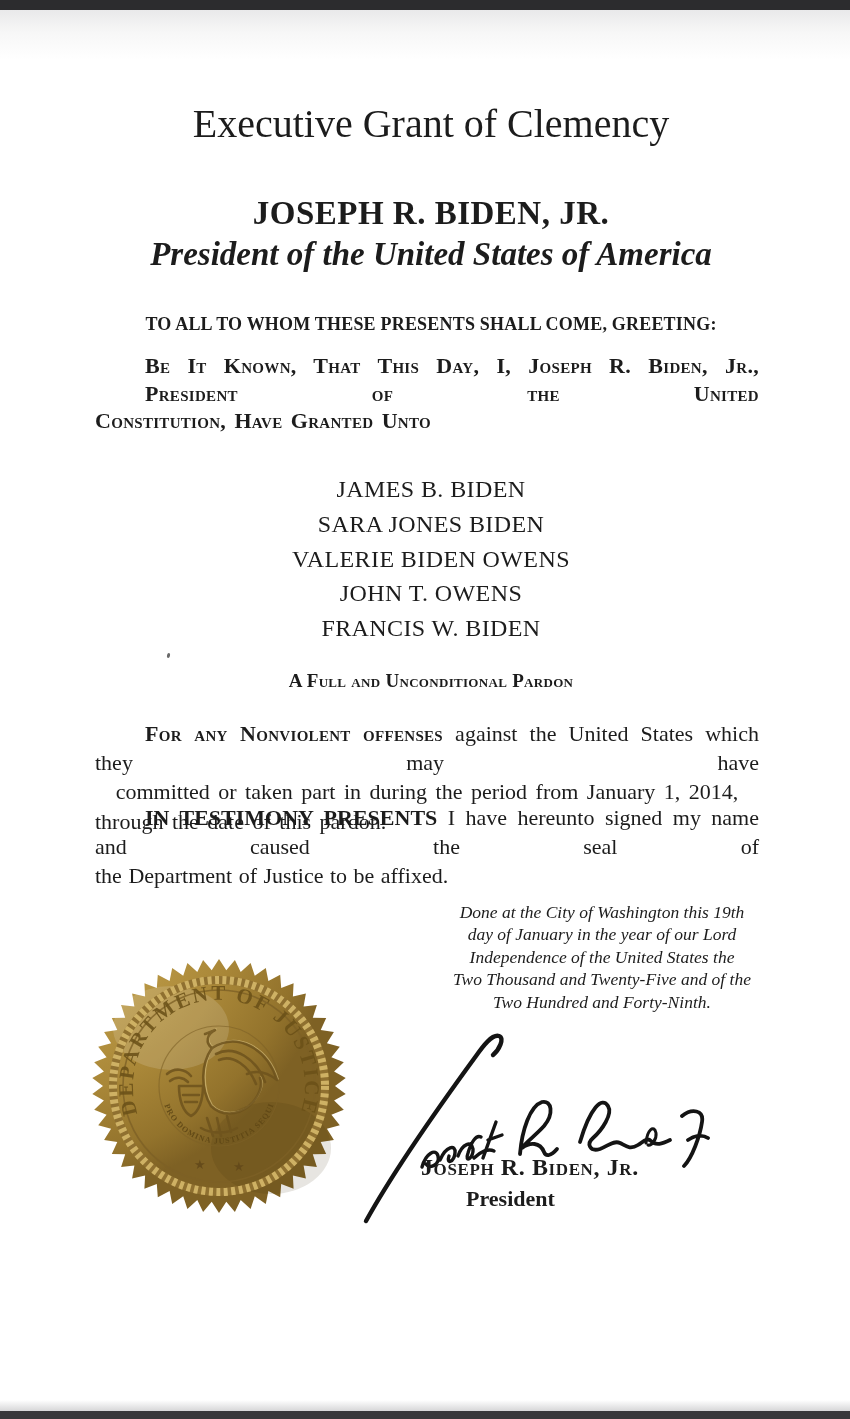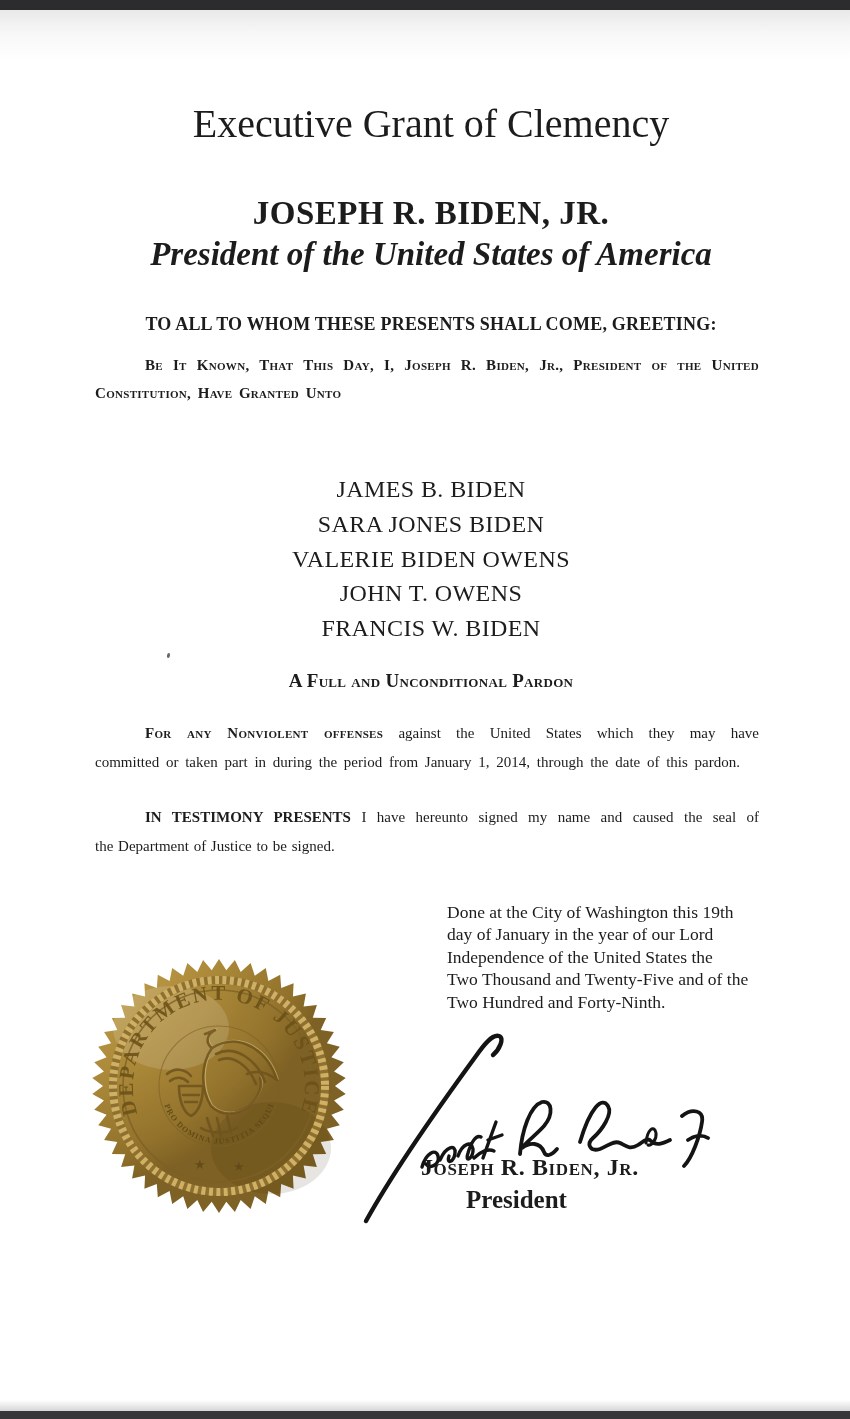--- a/index.html
+++ b/index.html
@@ -14,46 +14,46 @@
             background:linear-gradient(to bottom,#ffffff 0%,#d6d6d8 100%);}
   .bar-bottom{position:absolute;left:0;top:1411px;width:850px;height:8px;background:#37373a;}
 
   .centered{position:absolute;left:6px;width:850px;text-align:center;}
 
   .doc-title{top:102px;font-size:40px;line-height:1.1;letter-spacing:0px;}
   .president-name{top:195px;font-size:33px;font-weight:bold;letter-spacing:.5px;}
   .president-title{top:236px;font-size:33px;font-weight:bold;font-style:italic;}
   .greeting{top:314px;font-size:18px;font-weight:bold;letter-spacing:.2px;}
 
-  .para{position:absolute;left:95px;width:664px;font-size:15px;}
+  .para{position:absolute;left:95px;width:664px;font-size:22px;}
   .preamble{top:352px;line-height:27.6px;font-weight:bold;font-variant:small-caps;
             letter-spacing:.3px;word-spacing:2.5px;}
   .jline{text-align:justify;text-align-last:justify;}
-  .jline-last{text-align:left;text-align-last:left;}
+  .jline-last{text-align:center;text-align-last:left;}
   .indent{padding-left:50px;}
 
   .grantees{top:472px;font-size:24px;line-height:34.8px;letter-spacing:.4px;}
   .speck{position:absolute;left:167px;top:653px;width:3px;height:5px;background:#6a6a6a;
          border-radius:50%;transform:rotate(15deg);}
   .pardon-heading{top:670px;font-size:19px;font-weight:bold;font-variant:small-caps;letter-spacing:.3px;}
 
   .scope{top:719px;line-height:29.2px;word-spacing:3px;}
   .testimony{top:803px;line-height:29.2px;word-spacing:1px;}
   .lead-sc{font-weight:bold;font-variant:small-caps;letter-spacing:.3px;}
   .lead-caps{font-weight:bold;}
 
   .attestation{position:absolute;left:447px;top:901px;width:310px;font-size:17.5px;
-               line-height:22.4px;}
+               font-style:italic;line-height:22.4px;text-align:center;}
 
   .seal-wrap{position:absolute;left:85px;top:952px;width:268px;height:268px;}
   .sig-wrap{position:absolute;left:350px;top:1012px;width:360px;height:215px;}
 
   .sig-printed{position:absolute;left:421px;top:1154px;font-size:24px;font-weight:bold;
                font-variant:small-caps;letter-spacing:.6px;}
-  .sig-title{position:absolute;left:466px;top:1186px;font-size:25px;font-weight:bold;}
+  .sig-title{position:absolute;left:466px;top:1186px;font-size:22px;font-weight:bold;}
 
   .seal-arc-top{font-family:"Liberation Serif",serif;font-size:21px;font-weight:bold;
                 letter-spacing:2.5px;fill:#6b5118;opacity:.88;}
   .seal-arc-bottom{font-family:"Liberation Serif",serif;font-size:8px;font-weight:bold;
                 letter-spacing:1px;fill:#5f4715;opacity:.9;}
   .seal-star{font-size:13px;fill:#63491a;opacity:.9;}
   .eagle{stroke:#6e531d;stroke-width:2.6;fill:none;stroke-linecap:round;stroke-linejoin:round;opacity:.85;}
   .eagle-hi{stroke:#e6d08d;stroke-width:1.6;fill:none;stroke-linecap:round;opacity:.55;}
   .sig-stroke{stroke:#141414;fill:none;stroke-linecap:round;stroke-linejoin:round;}
 </style>
@@ -90,21 +90,21 @@
 
   <div class="centered pardon-heading">A Full and Unconditional Pardon</div>
 
   <div class="para scope">
     <div class="jline"><span class="lead-sc" style="padding-left:50px;">For any Nonviolent offenses</span><span> against the United States which they may have</span></div>
     <div class="jline-last">committed or taken part in during the period from January 1, 2014, through the date of this pardon.</div>
   </div>
 
   <div class="para testimony">
     <div class="jline"><span class="lead-caps" style="padding-left:50px;">IN TESTIMONY PRESENTS</span><span> I have hereunto signed my name and caused the seal of</span></div>
-    <div class="jline-last">the Department of Justice to be signed.</div>
+    <div class="jline-last">the Department of Justice to be affixed.</div>
   </div>
 
   <div class="attestation">
     <div>Done at the City of Washington this 19th</div>
     <div>day of January in the year of our Lord</div>
     <div>Independence of the United States the</div>
     <div>Two Thousand and Twenty-Five and of the</div>
     <div>Two Hundred and Forty-Ninth.</div>
   </div>
 

